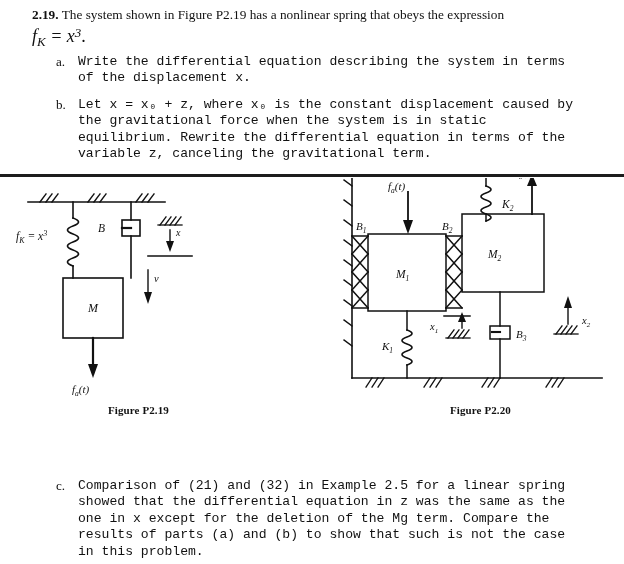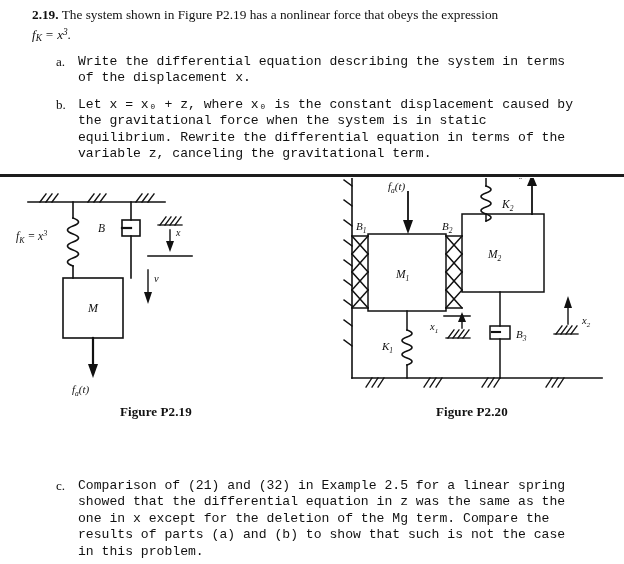--- a/index.html
+++ b/index.html
@@ -36,21 +36,21 @@
     vertical-align: -0.25em;
   }
   .math-sup {
     font-style: italic;
     font-size: 0.72em;
     vertical-align: 0.42em;
   }
   .eqline {
     display: block;
     margin-top: 1px;
-    font-size: 13px;
+    font-size: 18px;
   }
 
   
   .part {
     position: absolute;
     display: flex;
     font-size: 13.1px;
     line-height: 16.4px;
   }
   .part .letter {
@@ -78,45 +78,44 @@
   .figure-area {
     position: absolute;
     left: 0;
     top: 178px;
     width: 624px;
     height: 250px;
   }
   .fig-caption {
     position: absolute;
     font-weight: bold;
-    font-size: 13px;
+    font-size: 11px;
     letter-spacing: 0.1px;
-    margin-left: 12px;
   }
   #cap-left  { left: 108px; top: 226px; }
-  #cap-right { left: 424px; top: 226px; }
+  #cap-right { left: 450px; top: 226px; }
 
   .fig-svg {
     position: absolute;
     top: 0;
     left: 0;
   }
 
   .lbl {
     font-family: "Liberation Serif", "DejaVu Serif", serif;
     font-style: italic;
     fill: #111;
   }
 </style>
 </head>
 <body>
 
 <div class="problem-head">
   <span class="pnum">2.19.</span>
-  <span>The system shown in Figure P2.19 has a nonlinear force that obeys the expression</span>
+  <span>The system shown in Figure P2.19 has a nonlinear spring that obeys the expression</span>
   <span class="eqline"><span class="math">f</span><span class="math-sub">K</span><span class="math"> = x</span><span class="math-sup">3</span><span>.</span></span>
 </div>
 
 <div class="part" id="part-a">
   <span class="letter">a.</span>
   <span class="ptext">Write the differential equation describing the system in terms of the displacement x.</span>
 </div>
 
 <div class="part" id="part-b">
   <span class="letter">b.</span>

